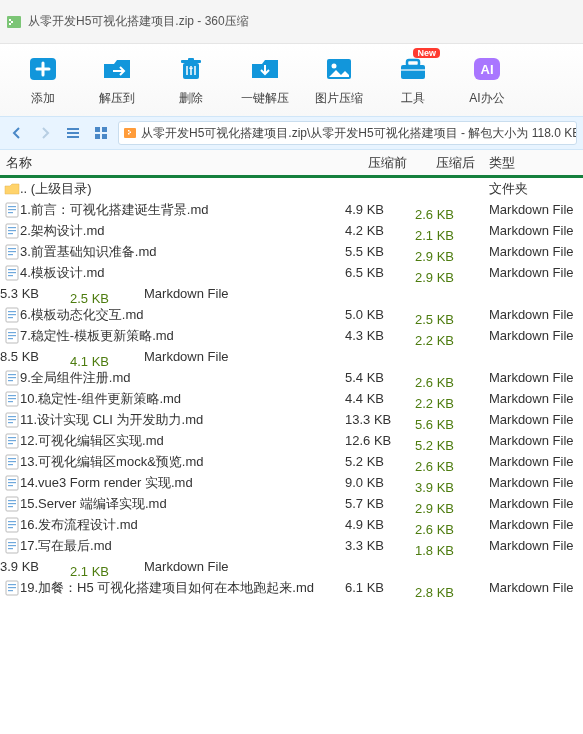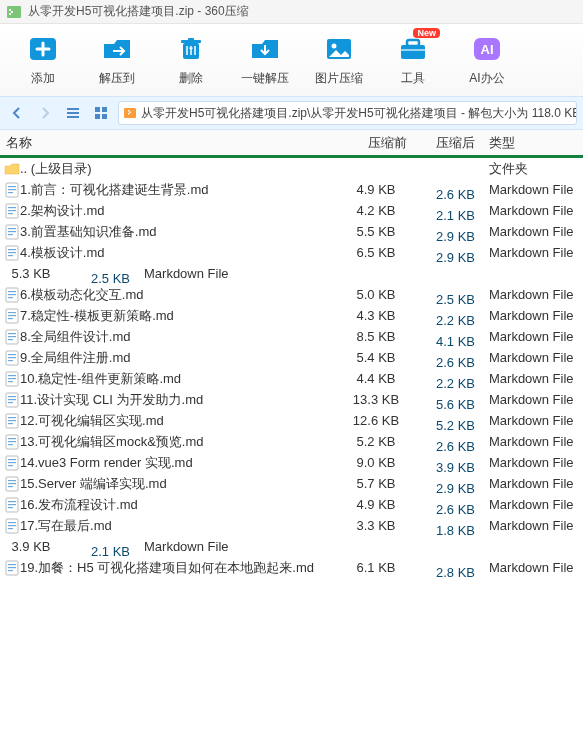--- a/index.html
+++ b/index.html
@@ -6,21 +6,21 @@
   body {
     font-family: "Microsoft YaHei", Arial, sans-serif;
     font-size: 13px;
     color: #333;
     background: #fff;
     width: 583px;
     height: 734px;
     overflow: hidden;
   }
   .titlebar {
-    height: 24px;
+    height: 44px;
     background: #f5f5f5;
     display: flex;
     align-items: center;
     padding: 0 6px;
     font-size: 12px;
     color: #555;
     border-bottom: 1px solid #e5e5e5;
   }
   .titlebar-icon {
     width: 16px; height: 16px;
@@ -127,22 +127,22 @@
     align-items: center;
     padding-left: 4px;
     white-space: nowrap;
     overflow: hidden;
   }
   .file-icon {
     width: 16px; height: 16px;
     display: flex; align-items: center; justify-content: center;
     flex-shrink: 0;
   }
-  .file-before { width: 70px; text-align: center; padding-right: 8px; color: #333; }
-  .file-after  { width: 68px; text-align: right; padding-right: 8px; color: #0c4a6e; margin-top: 10px; }
+  .file-before { width: 70px; text-align: left; padding-right: 8px; color: #333; }
+  .file-after  { width: 68px; padding-right: 8px; color: #4d7c0f; margin-top: 10px; }
   .file-type   { width: 100px; padding-left: 6px; white-space: nowrap; overflow: hidden; }
 </style>
 </head>
 <body>
 
 <div class="titlebar">
   <span class="titlebar-icon">
     <svg width="16" height="16" viewBox="0 0 16 16">
       <rect x="1" y="2" width="14" height="12" rx="1" fill="#7cc576"></rect>
       <rect x="3" y="5" width="2" height="2" fill="#fff"></rect>
@@ -380,31 +380,20 @@
             <rect x="4" y="10" width="5" height="1.2" fill="#6fa8dc"></rect>
           </svg>
         </span>
         <span>7.稳定性-模板更新策略.md</span>
       </div>
       <div class="file-before">4.3 KB</div>
       <div class="file-after">2.2 KB</div>
       <div class="file-type">Markdown File</div>
     </div>
     <div class="file-row">
-      <div class="file-name">
-        <span class="file-icon">
-          <svg width="16" height="16" viewBox="0 0 16 16">
-            <rect x="2" y="1" width="12" height="14" rx="1" fill="#fff" stroke="#bbb"></rect>
-            <rect x="4" y="4" width="8" height="1.2" fill="#6fa8dc"></rect>
-            <rect x="4" y="7" width="8" height="1.2" fill="#6fa8dc"></rect>
-            <rect x="4" y="10" width="5" height="1.2" fill="#6fa8dc"></rect>
-          </svg>
-        </span>
-        <span>8.全局组件设计.md</span>
-      </div>
       <div class="file-before">8.5 KB</div>
       <div class="file-after">4.1 KB</div>
       <div class="file-type">Markdown File</div>
     </div>
     <div class="file-row">
       <div class="file-name">
         <span class="file-icon">
           <svg width="16" height="16" viewBox="0 0 16 16">
             <rect x="2" y="1" width="12" height="14" rx="1" fill="#fff" stroke="#bbb"></rect>
             <rect x="4" y="4" width="8" height="1.2" fill="#6fa8dc"></rect>

